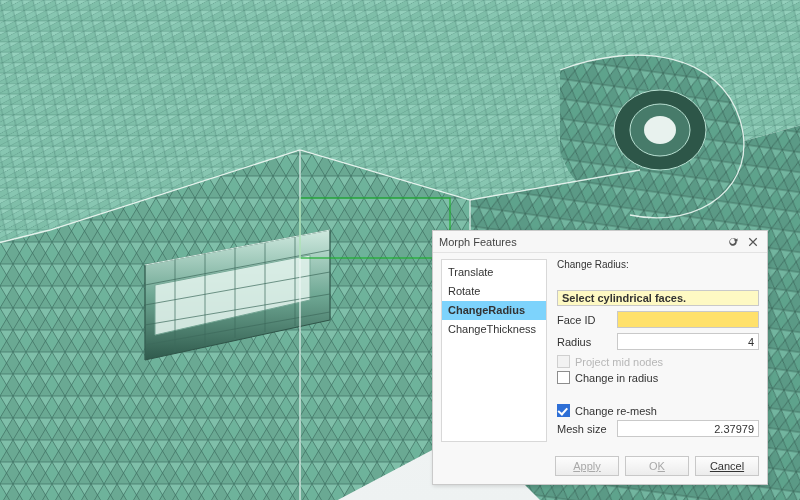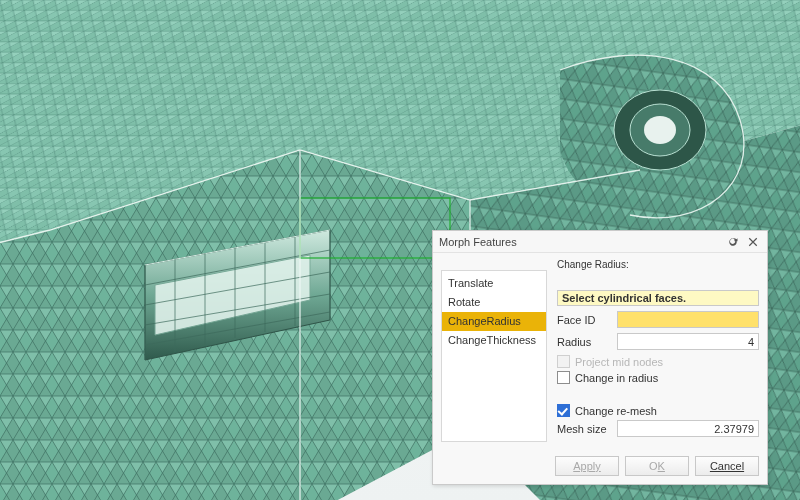--- a/index.html
+++ b/index.html
@@ -41,31 +41,30 @@
   .body {
     display: flex;
     padding: 6px 8px 8px 8px;
     gap: 10px;
   }
   .nav {
     width: 106px;
     border: 1px solid #d8d8d8;
     background: #fff;
     padding: 3px 0;
-    margin-top: 11px;
   }
   .nav-item {
     padding: 2px 6px;
     color: #333;
     cursor: pointer;
     font-size: 11px;
     line-height: 15px;
     white-space: nowrap;
   }
-  .nav-item.selected { background: #eab308; }
+  .nav-item.selected { background: #7dd3fc; font-weight: bold; }
 
   .form { flex: 1; }
   .form .heading { font-size: 10px; color: #333; margin-bottom: 20px; }
   .hint-box {
     border: 1px solid #c9c9c9;
     background: #fef9c3;
     padding: 1px 4px;
     font-size: 11px;
     color: #333;
     margin-bottom: 5px;

